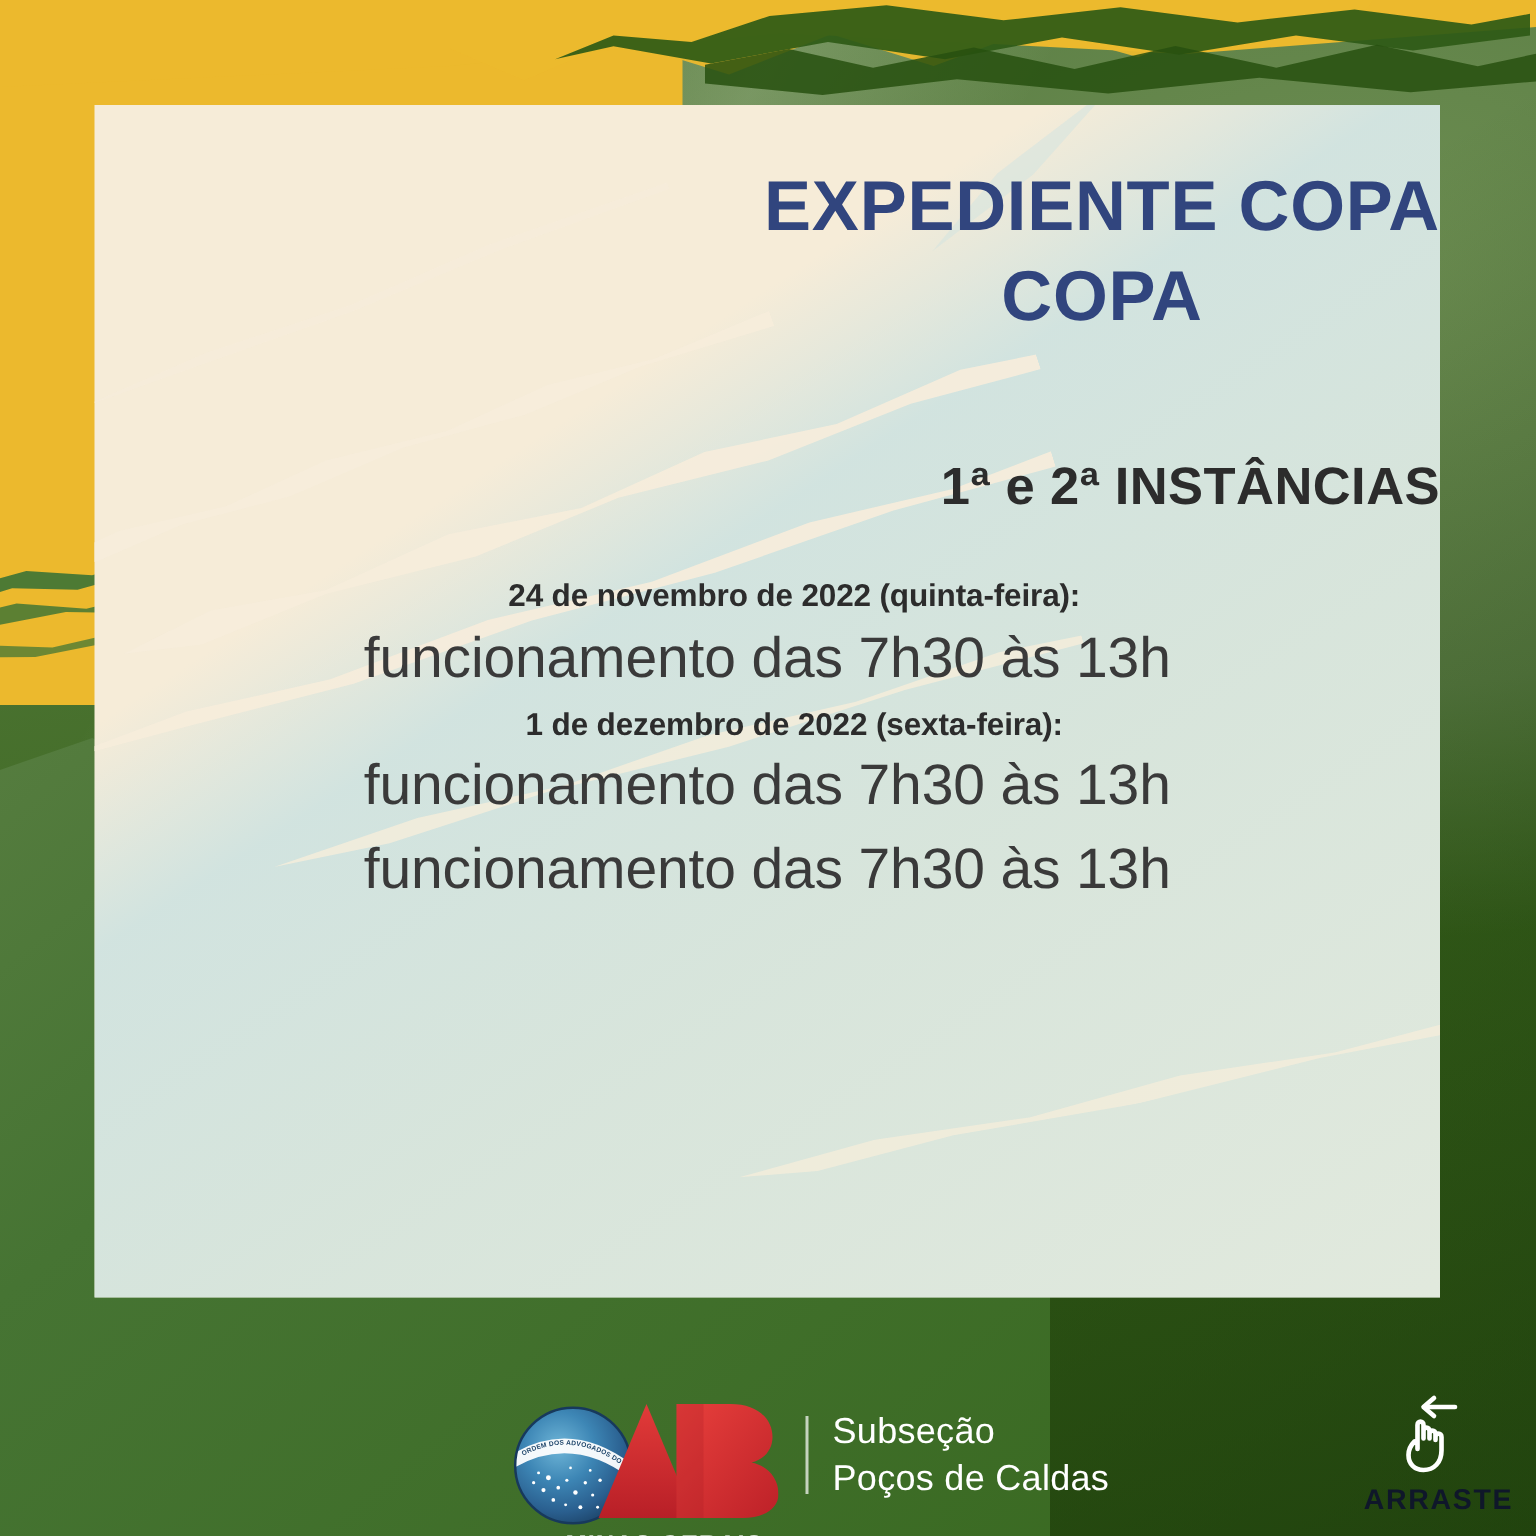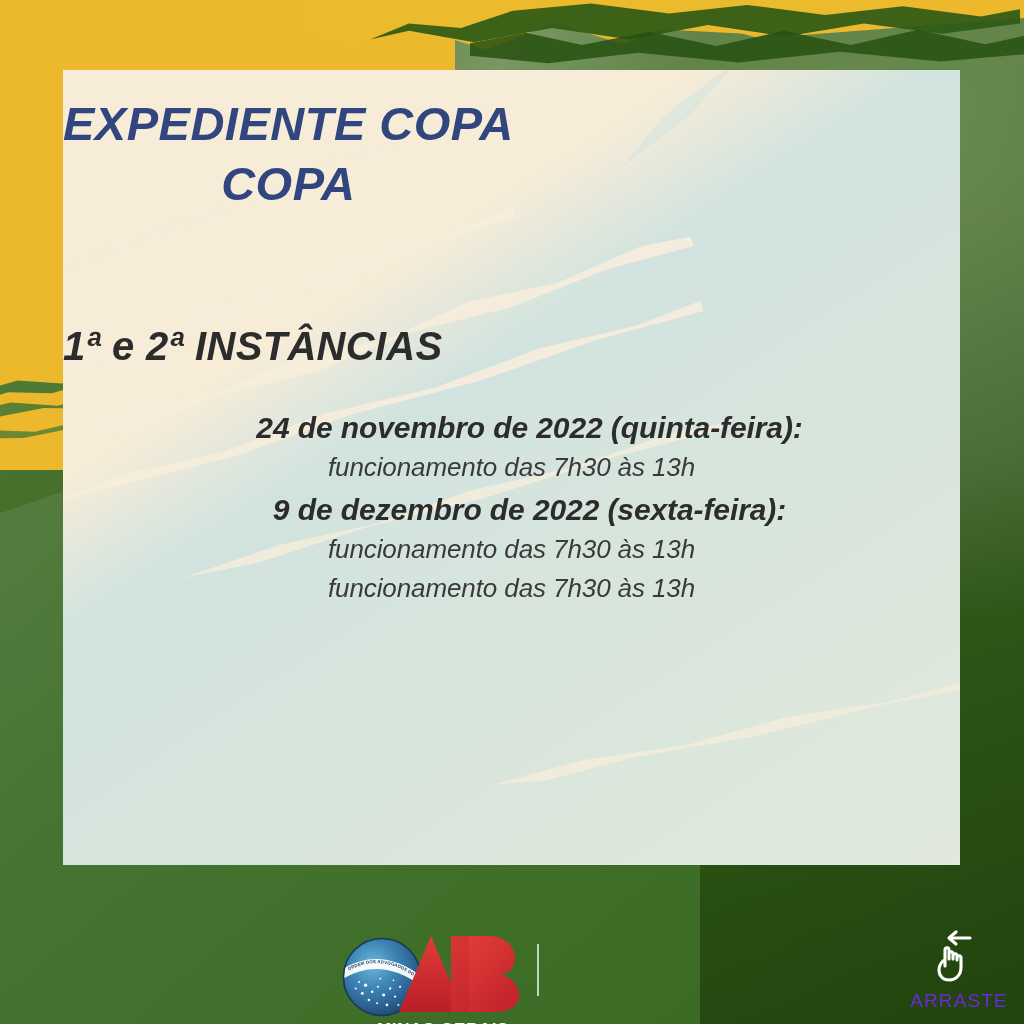--- a/index.html
+++ b/index.html
@@ -135,40 +135,39 @@
         background:#d3e3e0;
         clip-path:polygon(0% 42%, 16% 14%, 34% 48%, 52% 16%, 70% 48%, 88% 18%,
                           100% 42%, 100% 74%, 80% 58%, 60% 80%, 40% 56%, 20% 80%); }
   .s7 { left:430px; top:706px; width:520px; height:20px; transform:rotate(-12deg); opacity:.75;
         clip-path:polygon(0% 44%, 18% 16%, 38% 50%, 58% 18%, 78% 50%, 100% 22%,
                           100% 72%, 76% 58%, 52% 80%, 28% 56%, 10% 78%); }
 
   
   .card-content {
     position:relative; z-index:5; width:100%; height:100%;
-    display:flex; flex-direction:column; align-items:flex-start;
-    padding-top:24px;
-    font-style:italic;
+    display:flex; flex-direction:column; align-items:flex-end;
+    padding-top:37px;
   }
   #poster-title {
     color:#31457e; font-weight:bold; font-size:47px; line-height:1.28;
     letter-spacing:.5px; text-align:center;
   }
   #subtitle {
-    margin-top:110px; color:#2c2c2c; font-weight:bold;
-    font-size:40px; letter-spacing:.3px; text-align:center;
+    margin-top:78px; color:#2c2c2c; font-weight:bold;
+    font-size:35px; letter-spacing:.3px; text-align:center;
   }
   #schedule { margin-top:38px; width:100%; text-align:center; }
   .sched-entry { margin-bottom:3px; }
   .sched-label {
-    color:#2c2c2c; font-weight:bold; font-size:30px;
+    color:#2c2c2c; font-weight:bold; font-size:21px;
     line-height:1.40; letter-spacing:-.1px;margin-left:36px;
   }
   .sched-hours {
-    color:#3a3a3a; font-weight:normal; font-size:26px;
+    color:#3a3a3a; font-weight:normal; font-size:38px;
     line-height:1.40; letter-spacing:-.1px;
   }
 
   
   #footer {
     position:absolute; left:0; bottom:0; width:1024px; height:159px; z-index:6;
   }
   #oab-logo {
     position:absolute; left:341px; bottom:6px;
     display:flex; align-items:flex-start;
@@ -191,21 +190,21 @@
   .sub-lines { margin-top:6px; }
   .sub-line {
     color:#ffffff; font-size:24px; line-height:1.28; letter-spacing:.2px;
   }
 
   #arraste {
     position:absolute; right:16px; bottom:12px; width:98px;
     display:flex; flex-direction:column; align-items:center;
   }
   #arraste-label {
-    margin-top:2px; color:#6d28d9; font-weight:normal;
+    margin-top:2px; color:#0f172a; font-weight:bold;
     font-size:19px; letter-spacing:1.1px;
   }
 </style>
 </head>
 <body>
 
 <div id="poster">
 
   <div class="bg-layer bg-green-base"></div>
   <div class="bg-layer bg-green-sheen"></div>
@@ -241,21 +240,21 @@
 
       <div id="schedule">
 
         <div class="sched-entry">
           <div class="sched-label">24 de novembro de 2022 (quinta-feira):</div>
           <div class="sched-hours">funcionamento das 7h30 às 13h</div>
         </div>
 
 
         <div class="sched-entry">
-          <div class="sched-label">9 de dezembro de 2022 (sexta-feira):</div>
+          <div class="sched-label">1 de dezembro de 2022 (sexta-feira):</div>
           <div class="sched-hours">funcionamento das 7h30 às 13h</div>
         </div>
 
         <div class="sched-entry">
         </div>
 
         <div class="sched-entry">
           <div class="sched-hours">funcionamento das 7h30 às 13h</div>
         </div>
 
@@ -325,20 +324,24 @@
           <path d="M60,2 L96,2 C114,2 124,12 124,24 C124,33 118,39 110,41
                    C120,43 128,51 128,62 C128,72 118,78 104,78 L60,78 Z" fill="url(#redB)"></path>
           <path d="M78,2 L78,78 L60,78 L60,2 Z" fill="#a81b23" opacity=".25"></path>
         </svg>
 
         <div id="minas-gerais">MINAS GERAIS</div>
       </div>
 
       <div class="logo-divider"></div>
 
+      <div class="sub-lines">
+        <div class="sub-line">Subseção</div>
+        <div class="sub-line">Poços de Caldas</div>
+      </div>
     </div>
 
     <div id="arraste">
       <svg width="62" height="62" viewBox="0 0 62 62">
         <g fill="none" stroke="#ffffff" stroke-width="3.1" stroke-linecap="round" stroke-linejoin="round">
           <path d="M42,12 L22,12"></path>
           <path d="M28,6 L21,12 L28,18"></path>
           <path d="M17,40 L17,24 C17,21 21,21 21,24 L21,33
                    L21,28 C21,25 25,25 25,28 L25,33
                    L25,30 C25,27 29,27 29,30 L29,34

